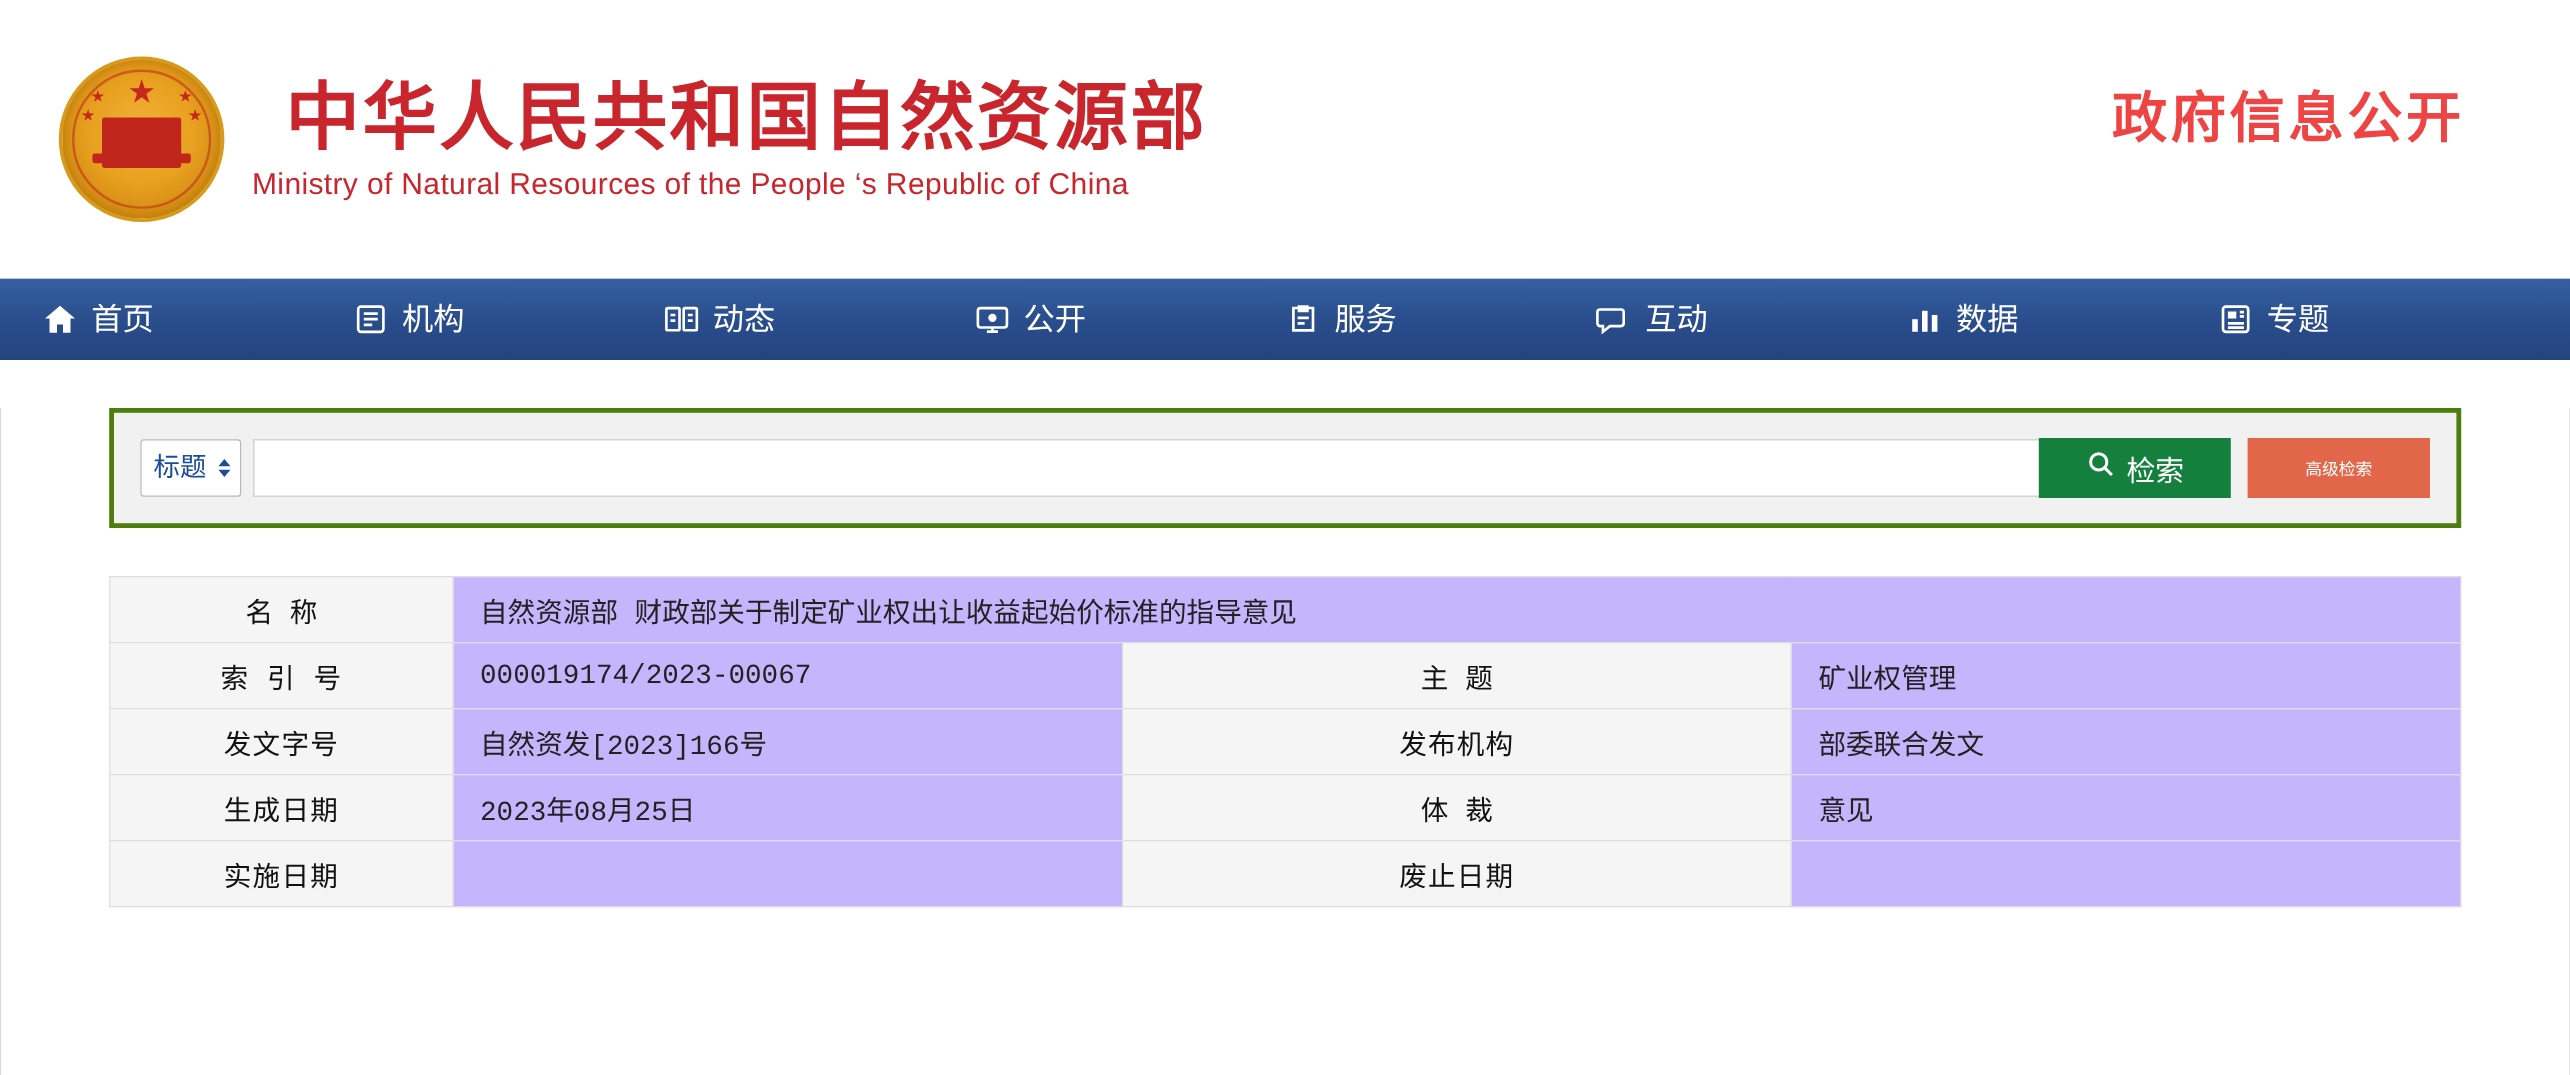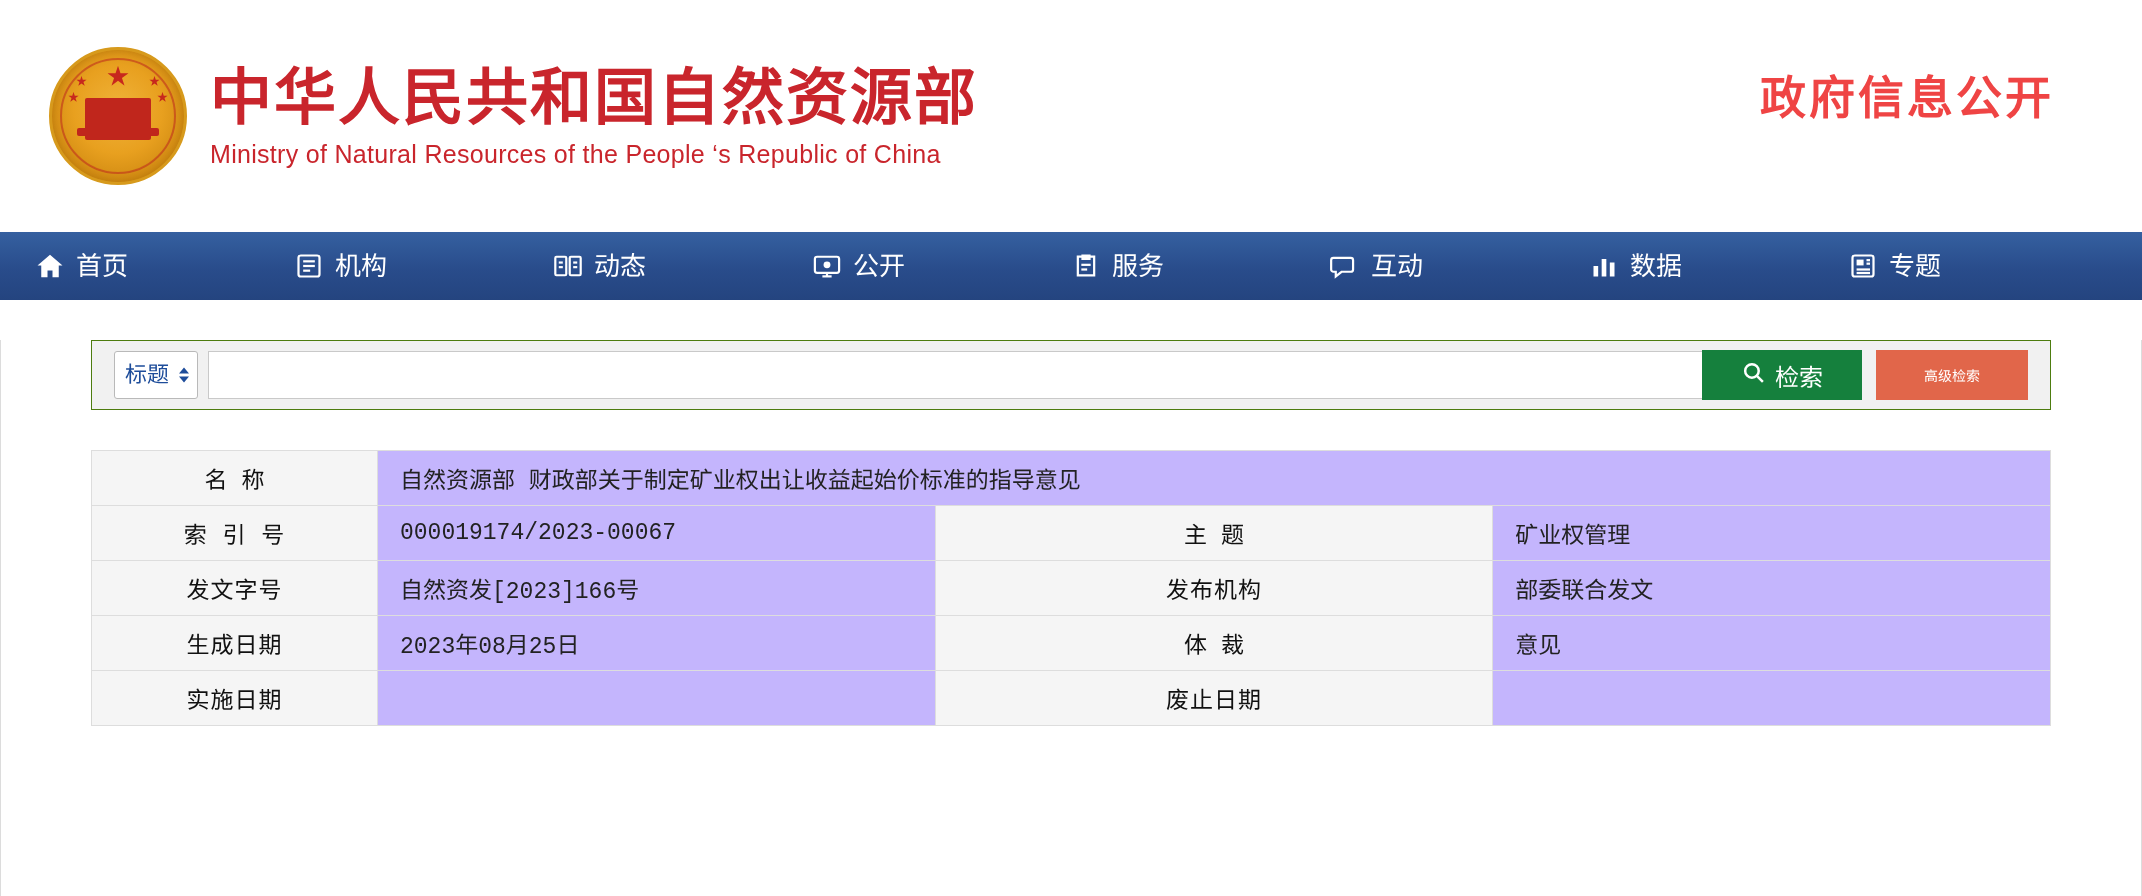--- a/index.html
+++ b/index.html
@@ -91,20 +91,21 @@
     justify-content: center;
   }
   .site-title-cn {
     font-family: "DejaVu Serif", "Liberation Serif", serif;
     font-weight: bold;
     font-size: 62px;
     line-height: 70px;
     color: #c9252c;
     letter-spacing: 2px;
     white-space: nowrap;
+    margin-left: 28px;
   }
   .site-title-en {
     margin-top: 6px;
     font-family: "Liberation Sans", sans-serif;
     font-size: 25px;
     line-height: 30px;
     color: #c9252c;
     letter-spacing: .3px;
     white-space: nowrap;
   }
@@ -158,22 +159,22 @@
     background: #ffffff;
     border-left: 1px solid #dcdcdc;
     border-right: 1px solid #dcdcdc;
     box-sizing: border-box;
     height: calc(896px - 232px - 68px);
     padding: 0 28px;
   }
   .search-bar {
     margin: 40px 62px 0 62px;
     background: #f1f1f1;
-    border: 1px solid #4d7c0f;
-    height: 70px;
+    border: 4px solid #4d7c0f;
+    height: 100px;
     display: flex;
     align-items: center;
     padding: 0 22px;
     box-sizing: border-box;
   }
   .select-wrap {
     position: relative;
     width: 84px;
     height: 48px;
     background: #ffffff;

